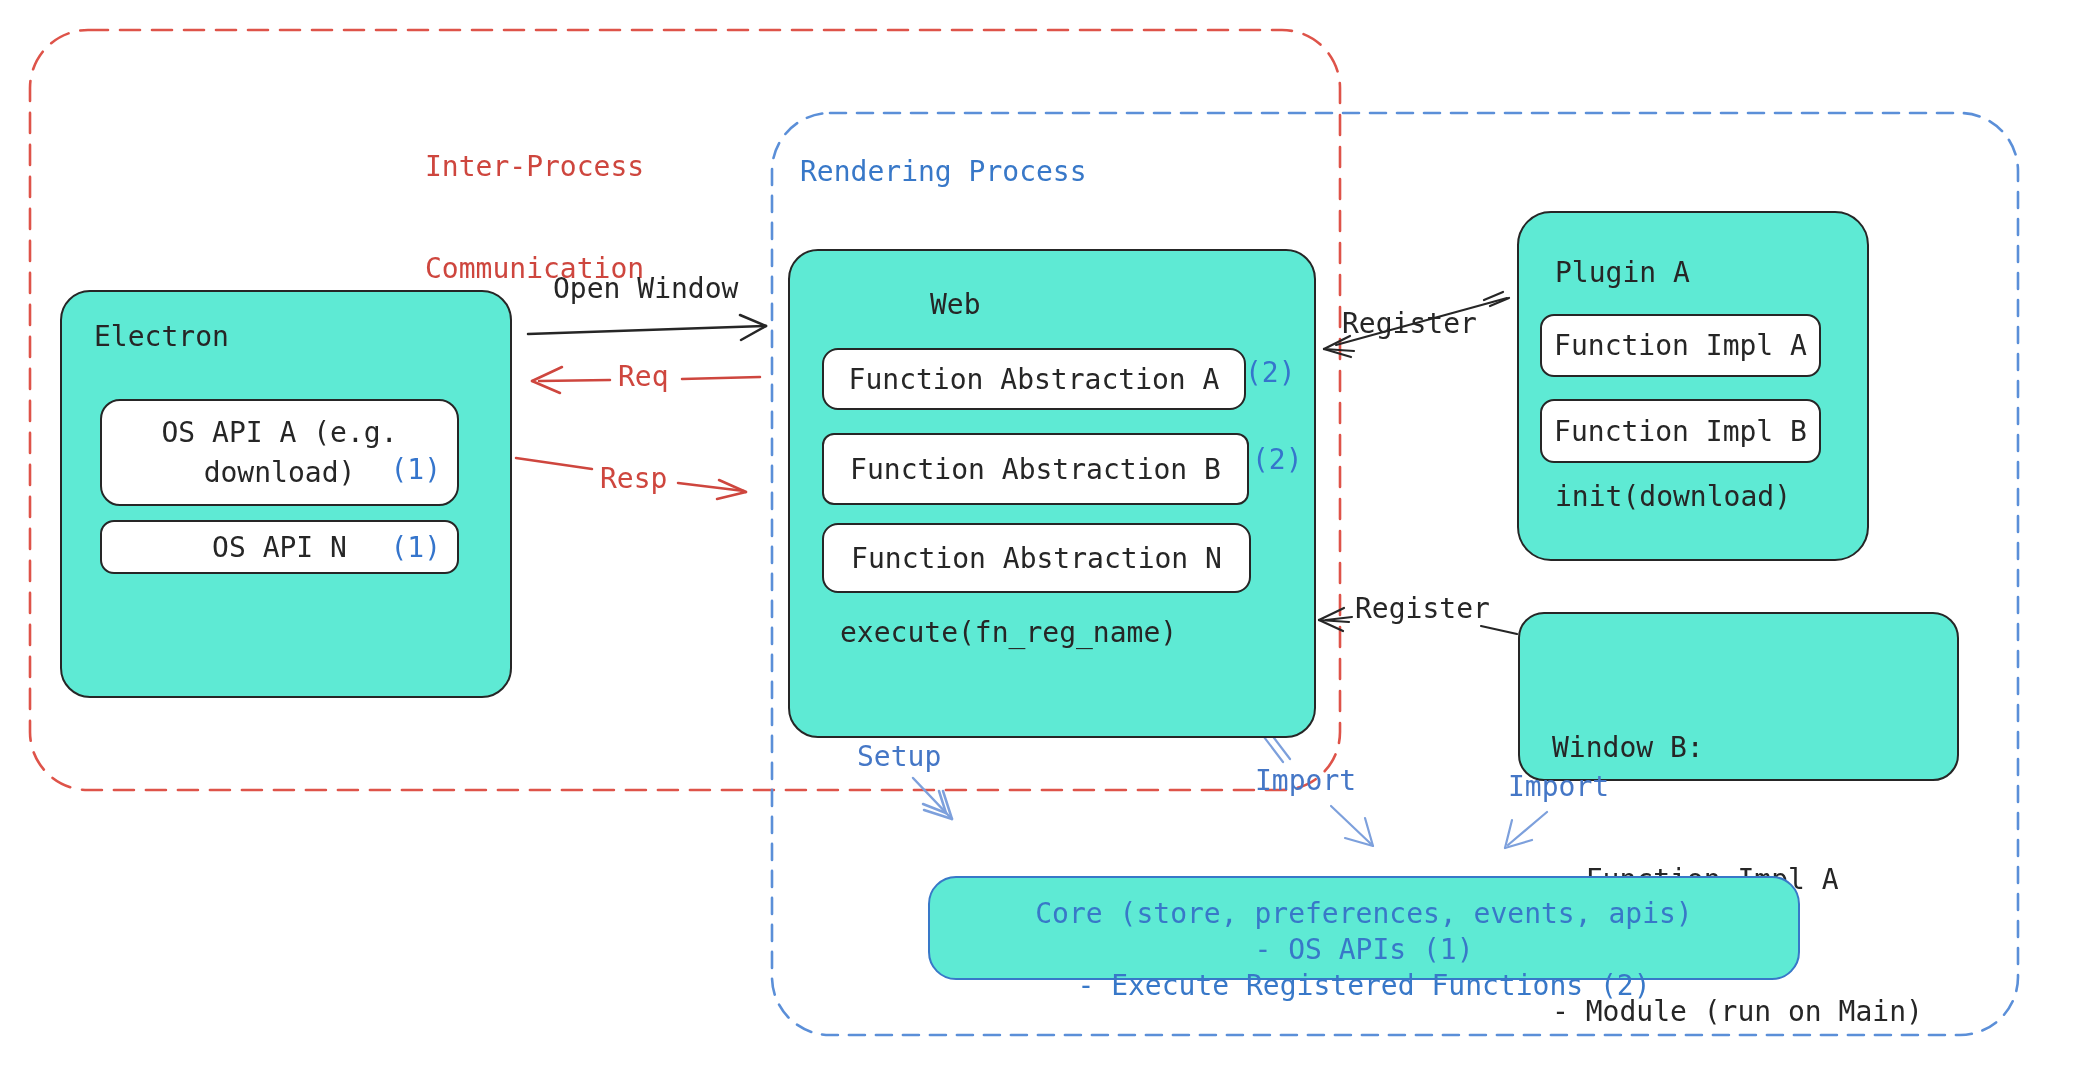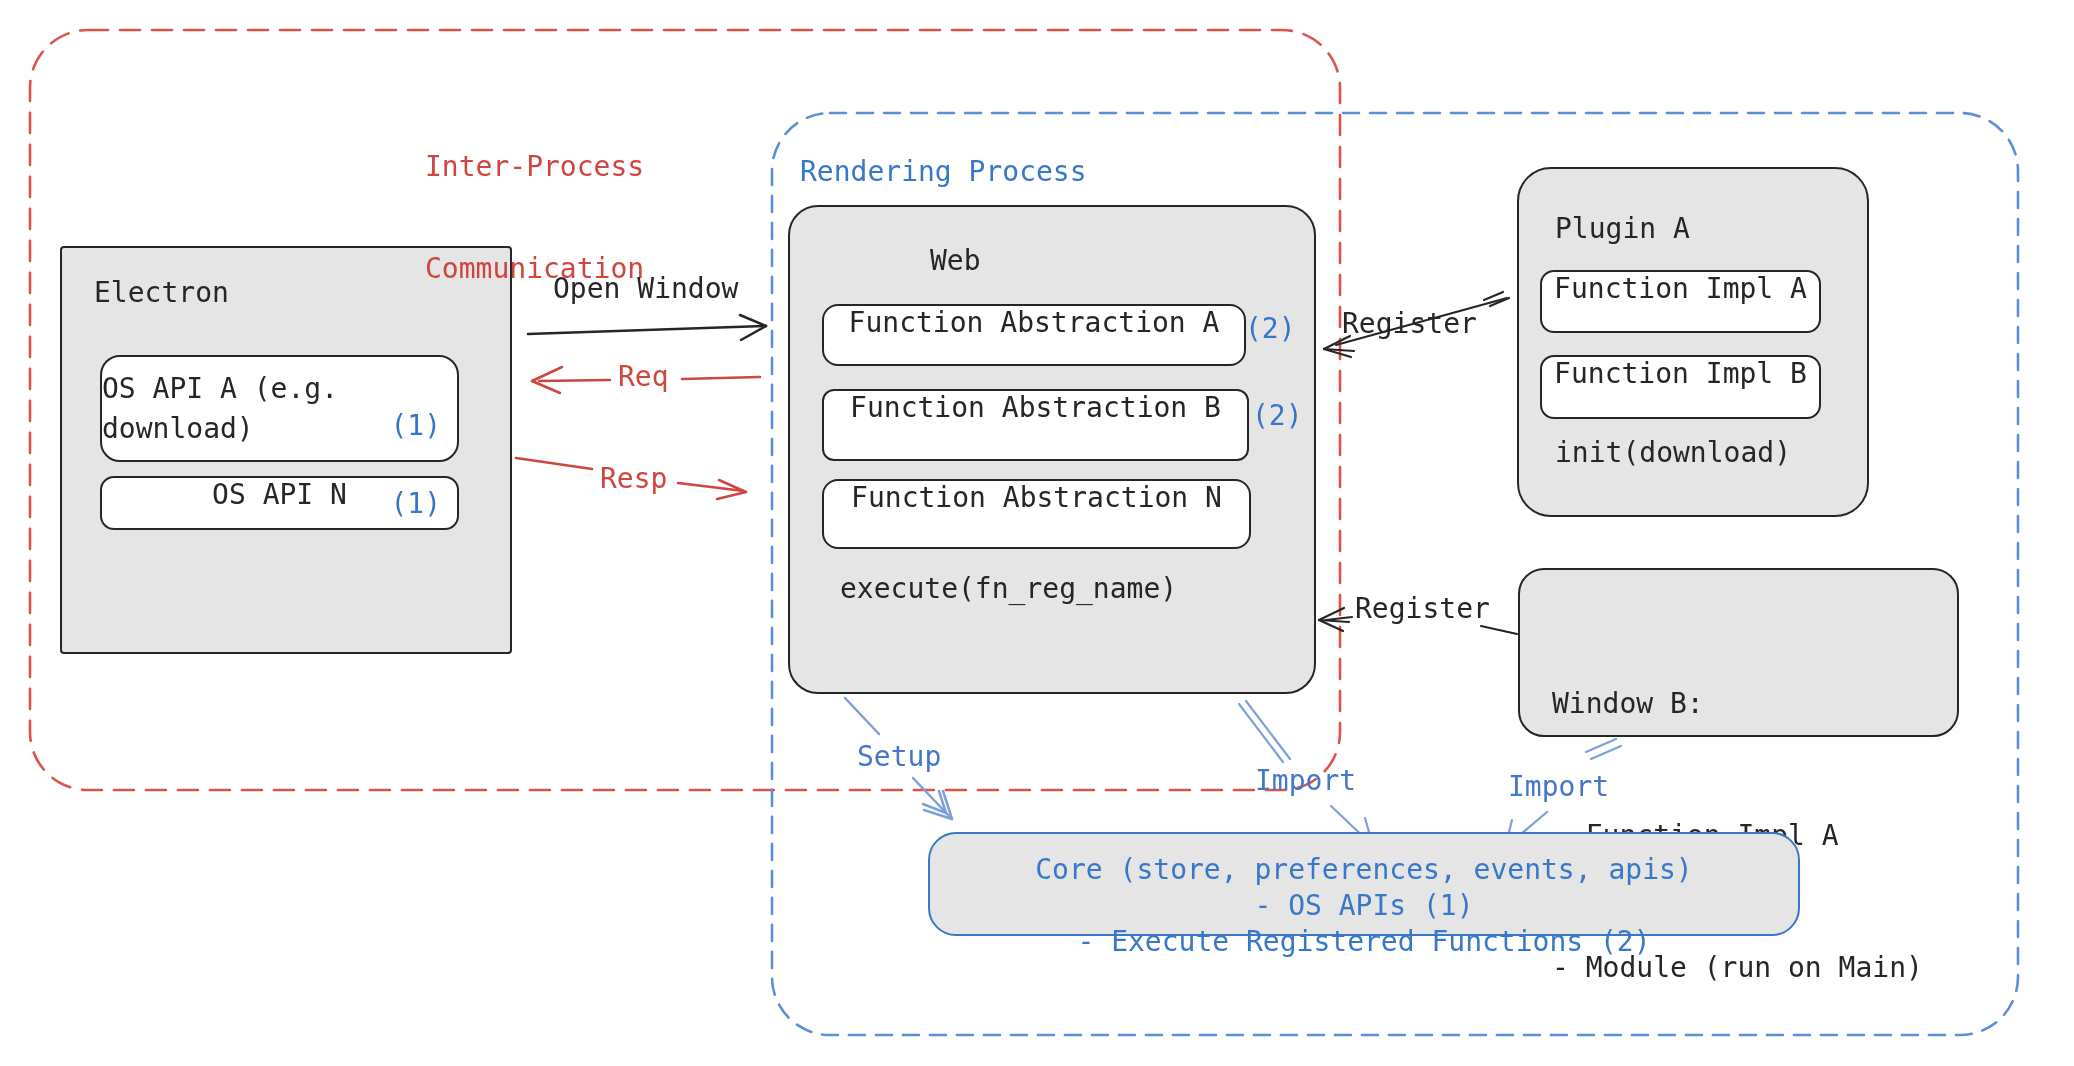--- a/index.html
+++ b/index.html
@@ -7,31 +7,31 @@
     --blue_arrow:#7DA0DC; --blue_label:#4577C6; --blue_ref:#3575CC; --ink:#262626;
   }
   html,body{margin:0;padding:0;background:#ffffff;}
   .canvas{
     position:relative; width:2074px; height:1066px; overflow:hidden;
     font-family:"DejaVu Sans Mono","Liberation Mono",monospace;
     font-size:28px; color:var(--ink); background:#ffffff;
   }
   .overlay{position:absolute; left:0; top:0; width:2074px; height:1066px; z-index:1;}
   .abs{position:absolute; white-space:pre; z-index:3;}
-  .box{position:absolute; background:#e5e5e5; border:2.5px solid var(--ink); z-index:2;}
+  .box{position:absolute; background:#5eead4; border:2.5px solid var(--ink); z-index:2;margin-top:44px;}
   .subbox{position:absolute; background:#ffffff; border:2px solid var(--ink);
-          display:flex; align-items:flex-start; justify-content:center; text-align:center;}
+          display:flex; align-items:center; justify-content:center; text-align:center;}
   .ref{color:var(--blue_ref);}
   .red{color:var(--red);}
   .bluelbl{color:var(--blue_label);}
 
   .ipc-label{left:425px; top:82px; line-height:34px; color:var(--red);}
   .rp-label{left:800px; top:155px; color:var(--blue_text);}
 
-  .electron-box{left:60px; top:246px; width:448px; height:404px; border-radius:4px;}
+  .electron-box{left:60px; top:246px; width:448px; height:404px; border-radius:30px;}
   .electron-title{left:32px; top:28px;}
   .os-api-a{left:38px; top:107px; width:355px; height:103px; border-radius:20px;
             flex-direction:column; line-height:40px;}
   .os-api-a .ref{position:absolute; right:16px; top:49px;}
   .os-api-n{left:38px; top:228px; width:355px; height:50px; border-radius:14px;}
   .os-api-n .ref{position:absolute; right:16px; top:50%; transform:translateY(-50%);}
 
   .web-box{left:788px; top:205px; width:524px; height:485px; border-radius:30px;}
   .web-title{left:140px; top:37px;}
   .fa-a{left:32px; top:97px;  width:420px; height:58px; border-radius:16px;}

